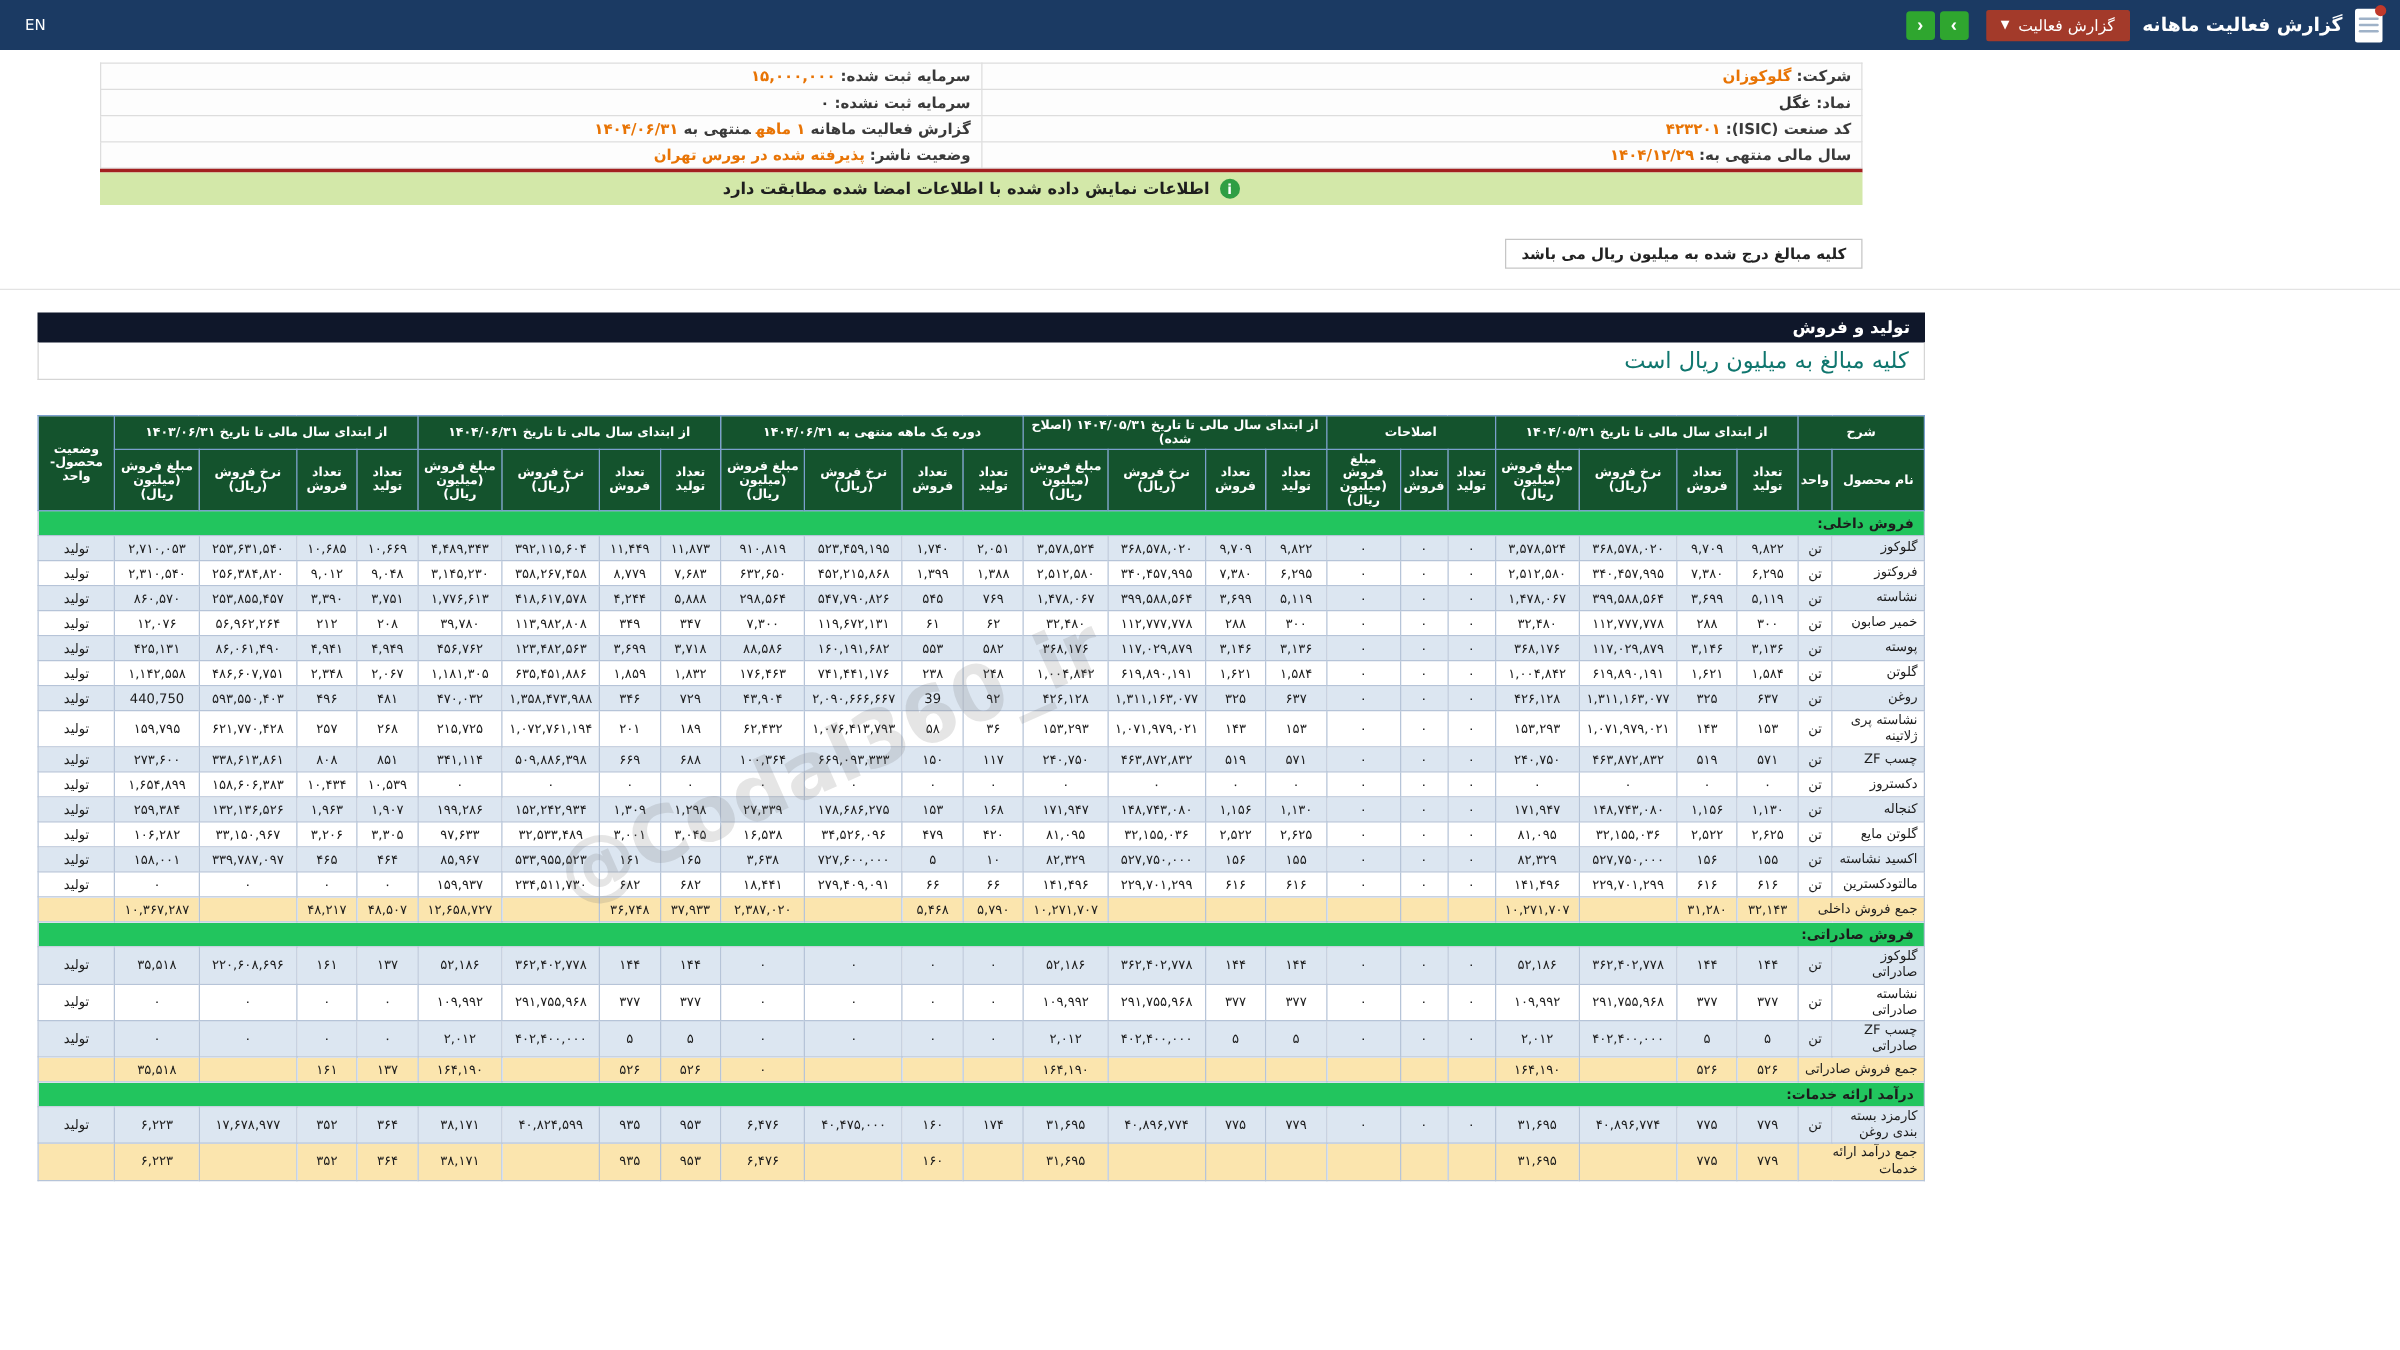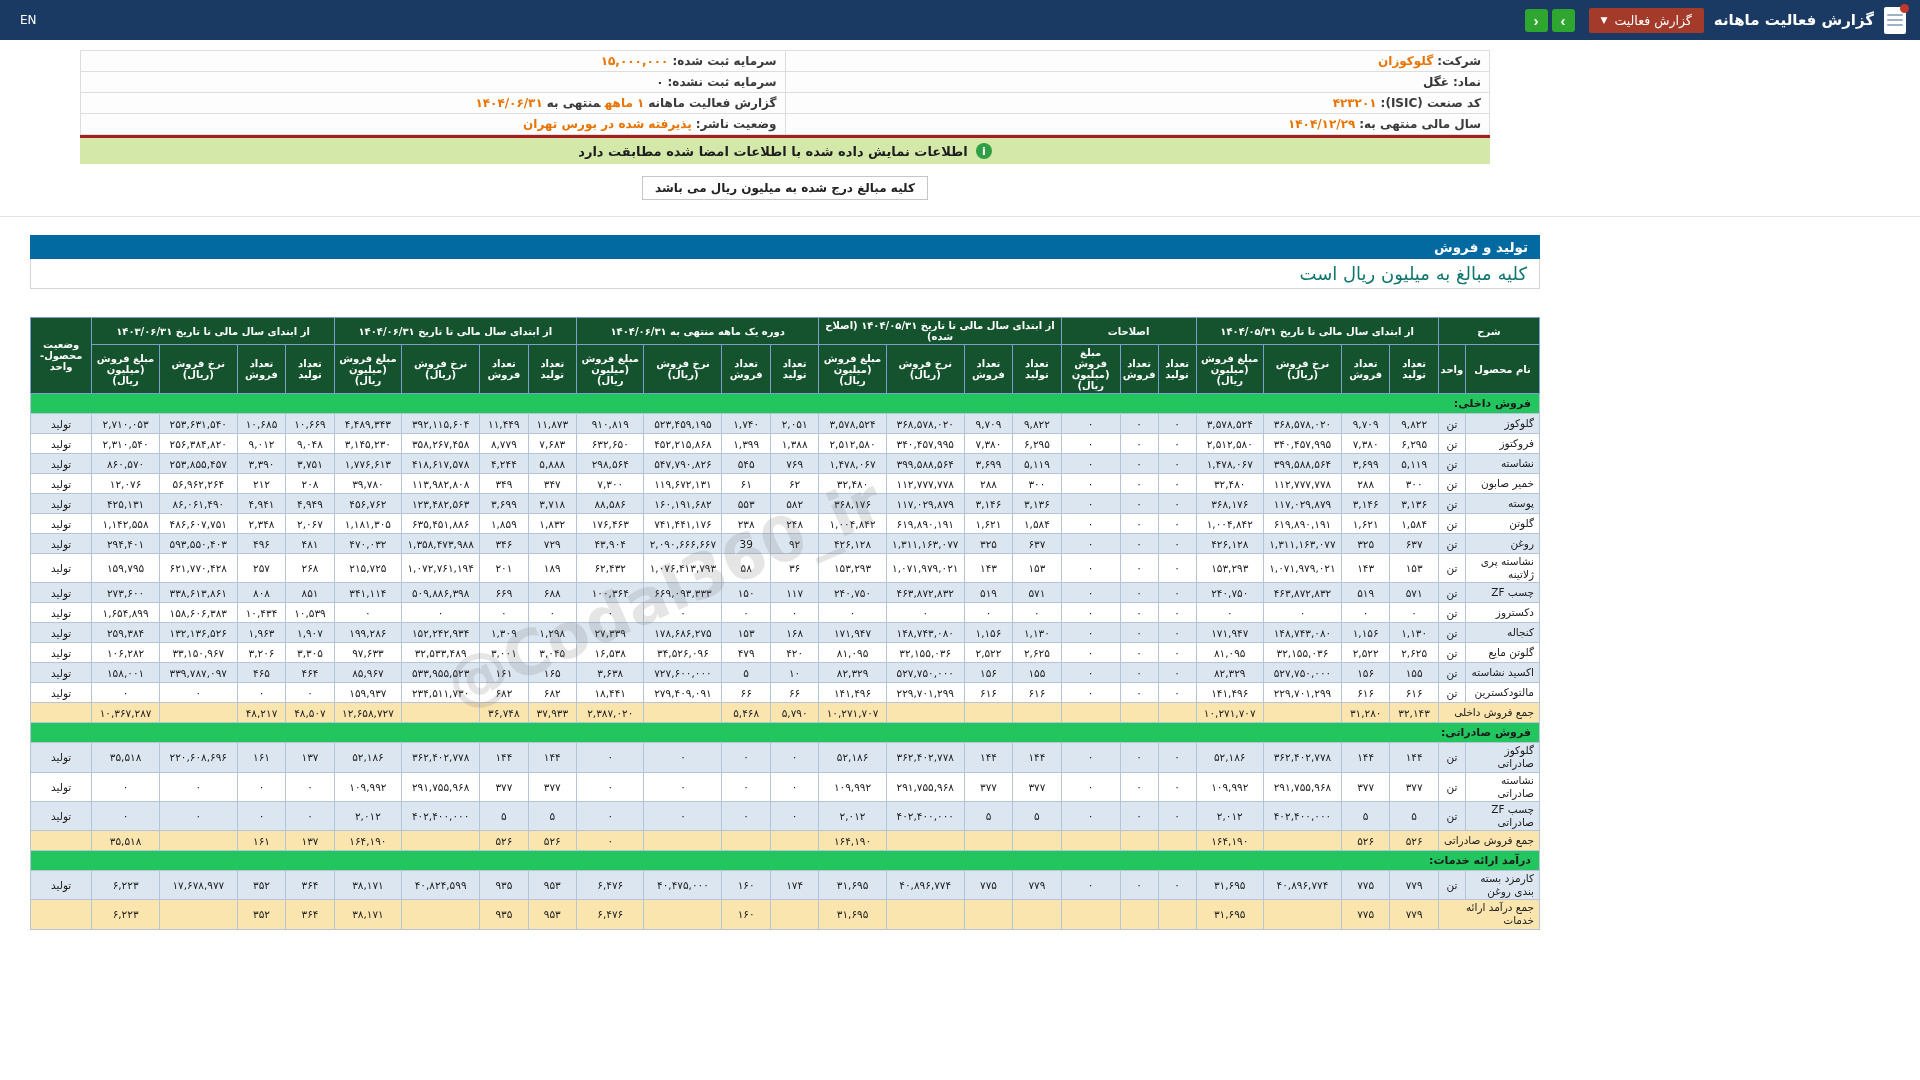--- a/index.html
+++ b/index.html
@@ -31,28 +31,28 @@
   .info-table td{border:1px solid #ddd;padding:2px 8px;height:21px;width:50%;background:#fdfdfd}
   .p-label{font-weight:bold;color:#3a3a3a;margin-left:4px}
   .p-value{font-weight:bold;color:#e87405;margin-left:4px}
   .p-dark{font-weight:bold;color:#333;margin-left:4px}
   .red-rule{height:3px;background:#a32020}
   .banner{background:#d3e8a9;padding:5px 0;display:flex;align-items:center;
     justify-content:center;gap:8px;font-size:13px;font-weight:bold;color:#1e1e1e}
   .banner-icon{width:16px;height:16px;border-radius:50%;background:#2f9e44;color:#fff;
     font-size:11px;font-weight:bold;display:inline-flex;align-items:center;
     justify-content:center;font-style:normal;flex:0 0 auto}
-  .note-row{text-align:center;margin-top:12px}
+  .note-row{text-align:right;margin-top:27px}
   .note-box{display:inline-block;border:1px solid #c6c6c6;background:#fff;
     padding:4px 12px;font-size:12px;font-weight:bold;color:#222}
   .top-divider{border-top:1px solid #e3e3e3;margin-top:16px}
 
   
   .page{width:1510px;margin-left:30px;direction:rtl}
-  .section-bar{background:#0369a1;color:#fff;font-weight:bold;font-size:13.5px;
+  .section-bar{background:#0f172a;color:#fff;font-weight:bold;font-size:13.5px;
     padding:4px 12px;margin-top:18px}
   .units-row{border:1px solid #d5d5d5;border-top:none;padding:4px 12px;
     font-size:18px;font-weight:normal;color:#0f766e}
   .table-wrap{position:relative;margin-top:28px}
   .watermark{position:absolute;left:42%;top:45%;transform:translate(-50%,-50%) rotate(-24deg);
     font-size:62px;font-weight:bold;color:rgba(110,110,110,.18);pointer-events:none;
     z-index:5;direction:ltr;white-space:nowrap}
 
   table.data{width:100%;border-collapse:collapse;table-layout:fixed;direction:rtl}
   .data th{background:#14532d;color:#fff;border:1px solid #7ba0cd;font-size:10px;
@@ -384,21 +384,21 @@
             <td>39</td>
             <td>۲,۰۹۰,۶۶۶,۶۶۷</td>
             <td>۴۳,۹۰۴</td>
             <td>۷۲۹</td>
             <td>۳۴۶</td>
             <td>۱,۳۵۸,۴۷۳,۹۸۸</td>
             <td>۴۷۰,۰۳۲</td>
             <td>۴۸۱</td>
             <td>۴۹۶</td>
             <td>۵۹۳,۵۵۰,۴۰۳</td>
-            <td>۲۹۴,۴۰۱</td>
+            <td>440,750</td>
             <td>تولید</td>
           </tr>
           <tr class="">
             <td class="name">نشاسته پری ژلاتینه</td>
             <td>تن</td>
             <td>۱۵۳</td>
             <td>۱۴۳</td>
             <td>۱,۰۷۱,۹۷۹,۰۲۱</td>
             <td>۱۵۳,۲۹۳</td>
             <td>۰</td>

